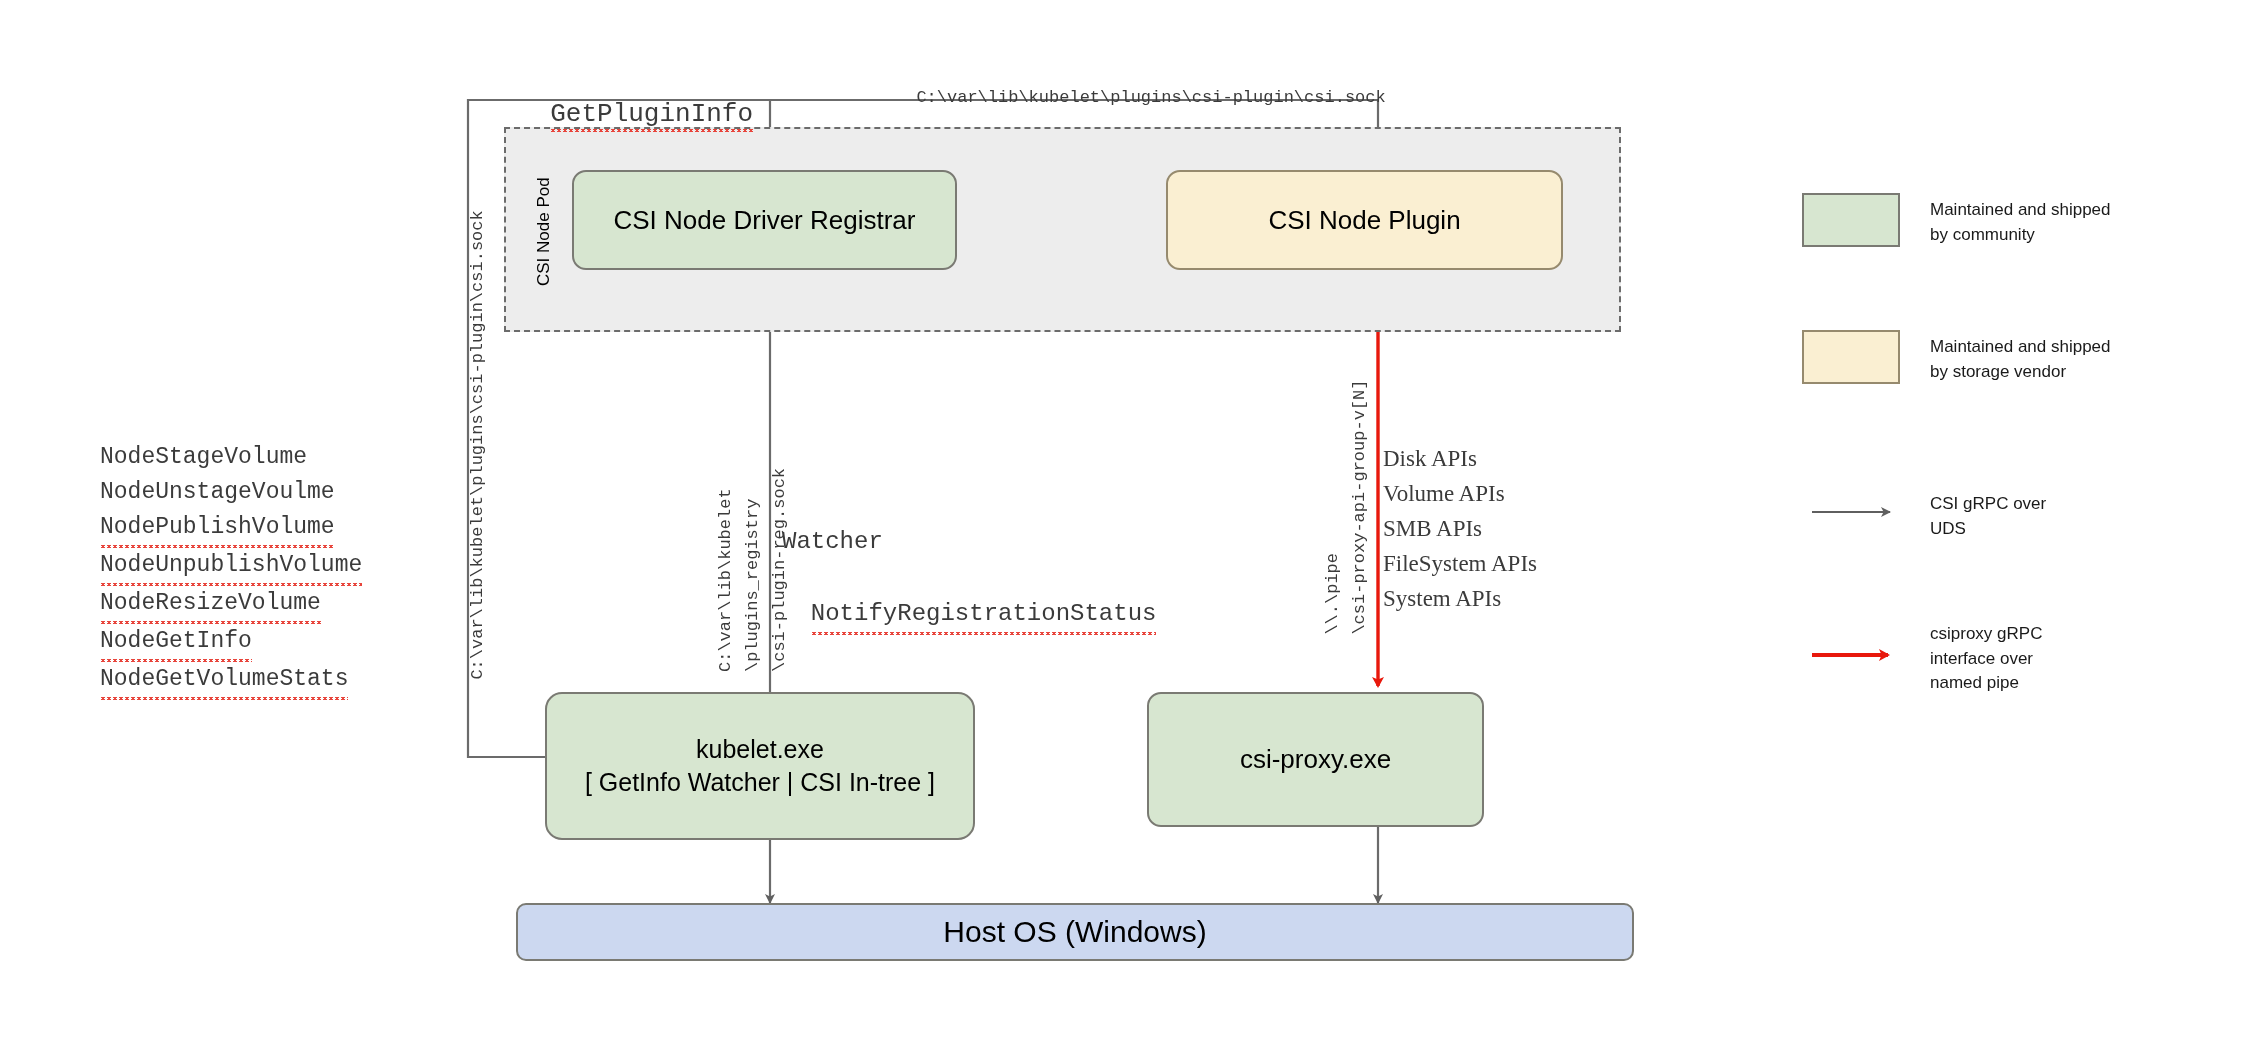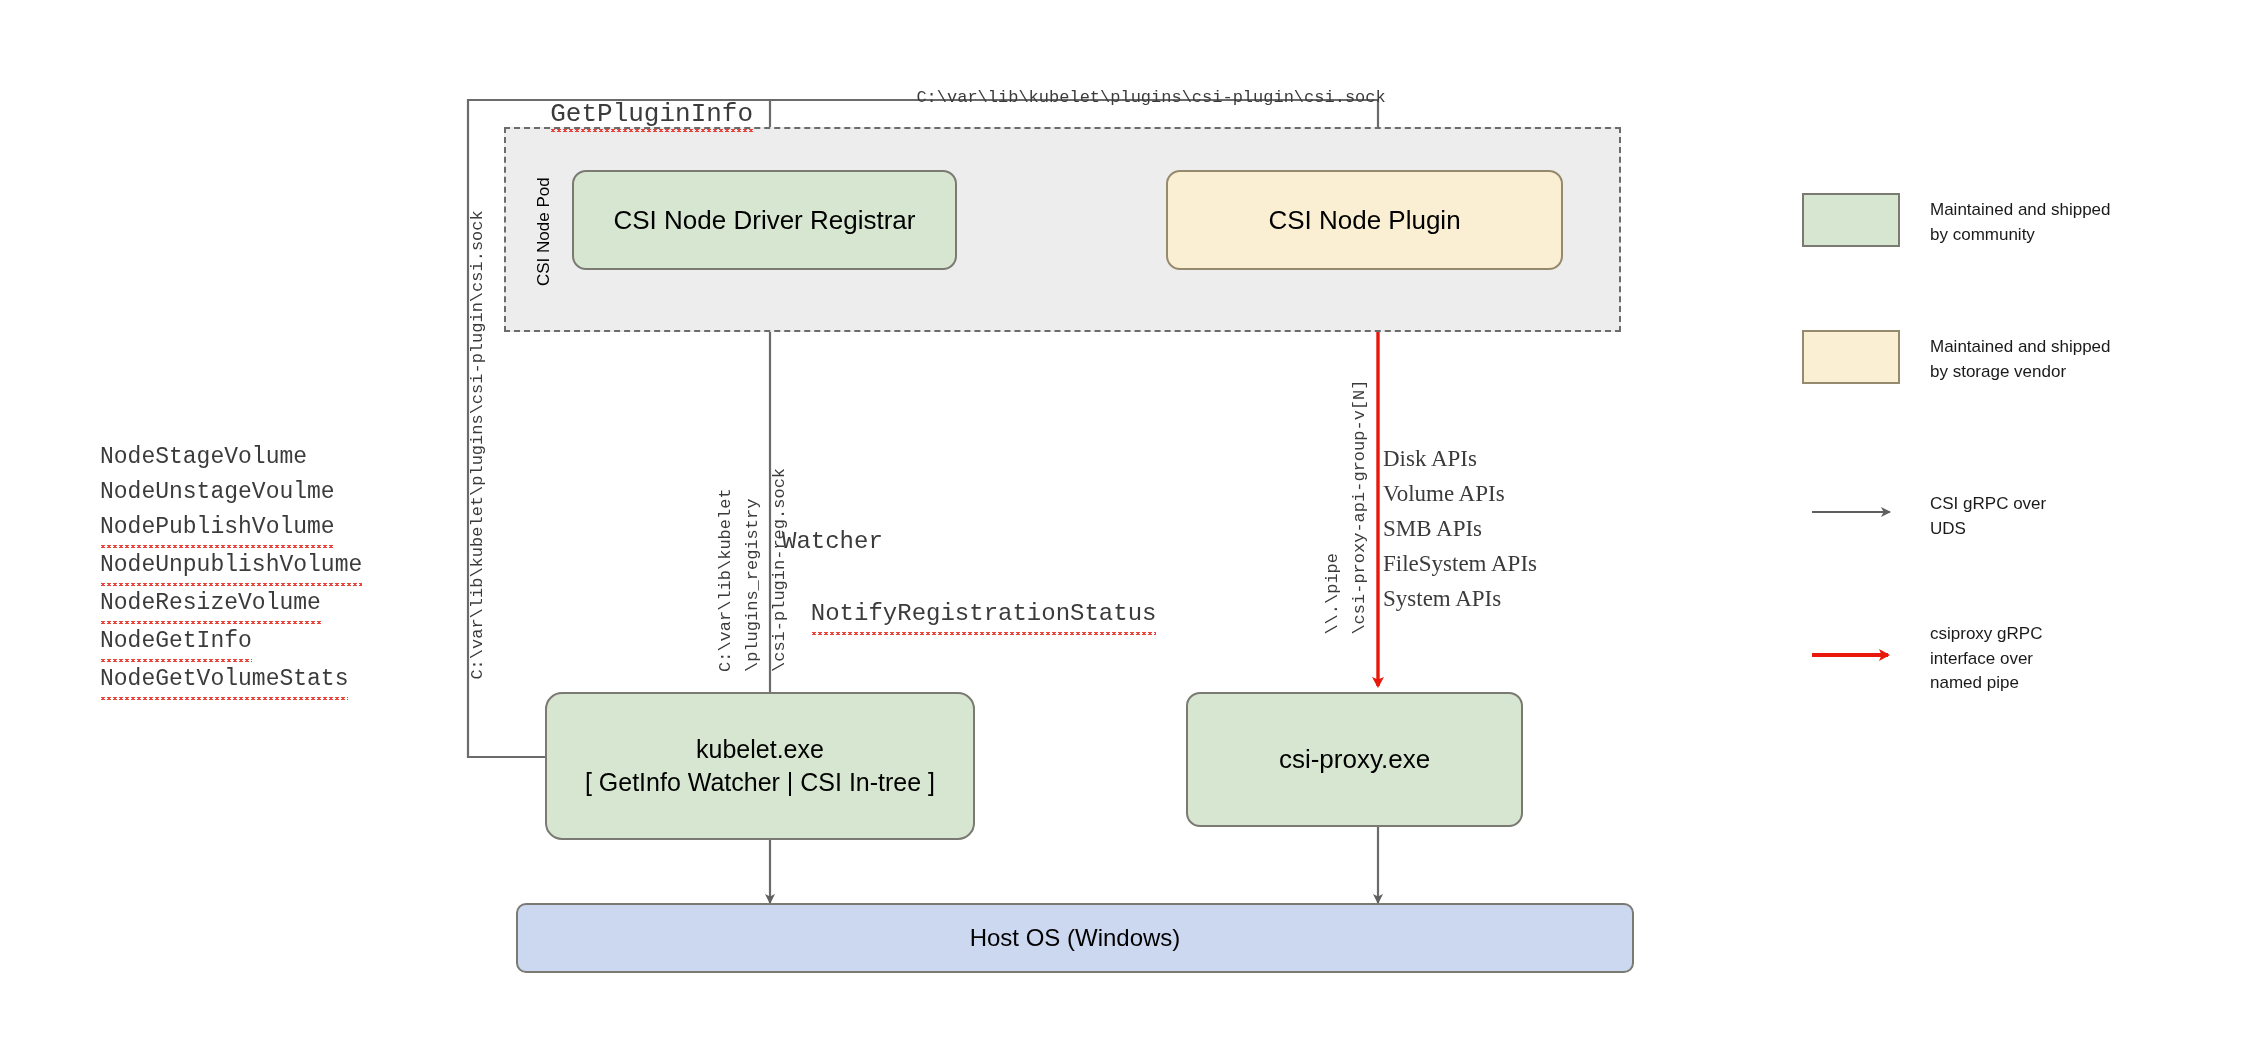--- a/index.html
+++ b/index.html
@@ -188,25 +188,25 @@
 
 <div class="node cream" style="left:1166px; top:170px; width:397px; height:100px; font-size:26px;">
   <span>CSI Node Plugin</span>
 </div>
 
 <div class="node green" style="left:545px; top:692px; width:430px; height:148px; font-size:25px; flex-direction:column;border-radius:17px;">
   <span>kubelet.exe</span>
   <span>[ GetInfo Watcher | CSI In-tree ]</span>
 </div>
 
-<div class="node green" style="left:1186px; top:692px; width:337px; height:135px; font-size:26px;">
+<div class="node green" style="left:1147px; top:692px; width:337px; height:135px; font-size:26px;">
   <span>csi-proxy.exe</span>
 </div>
 
-<div class="node blue" style="left:516px; top:903px; width:1118px; height:70px; font-size:24px;">
+<div class="node blue" style="left:516px; top:903px; width:1118px; height:58px; font-size:30px;">
   <span>Host OS (Windows)</span>
 </div>
 
 <div class="code-label" style="left:519px; top:69px; font-size:26px;">
   <span class="wavy">GetPluginInfo</span>
 </div>
 
 <div class="code-label" style="left:896px; top:69px; font-size:17px;">
   <span>C:\var\lib\kubelet\plugins\csi-plugin\csi.sock</span>
 </div>

